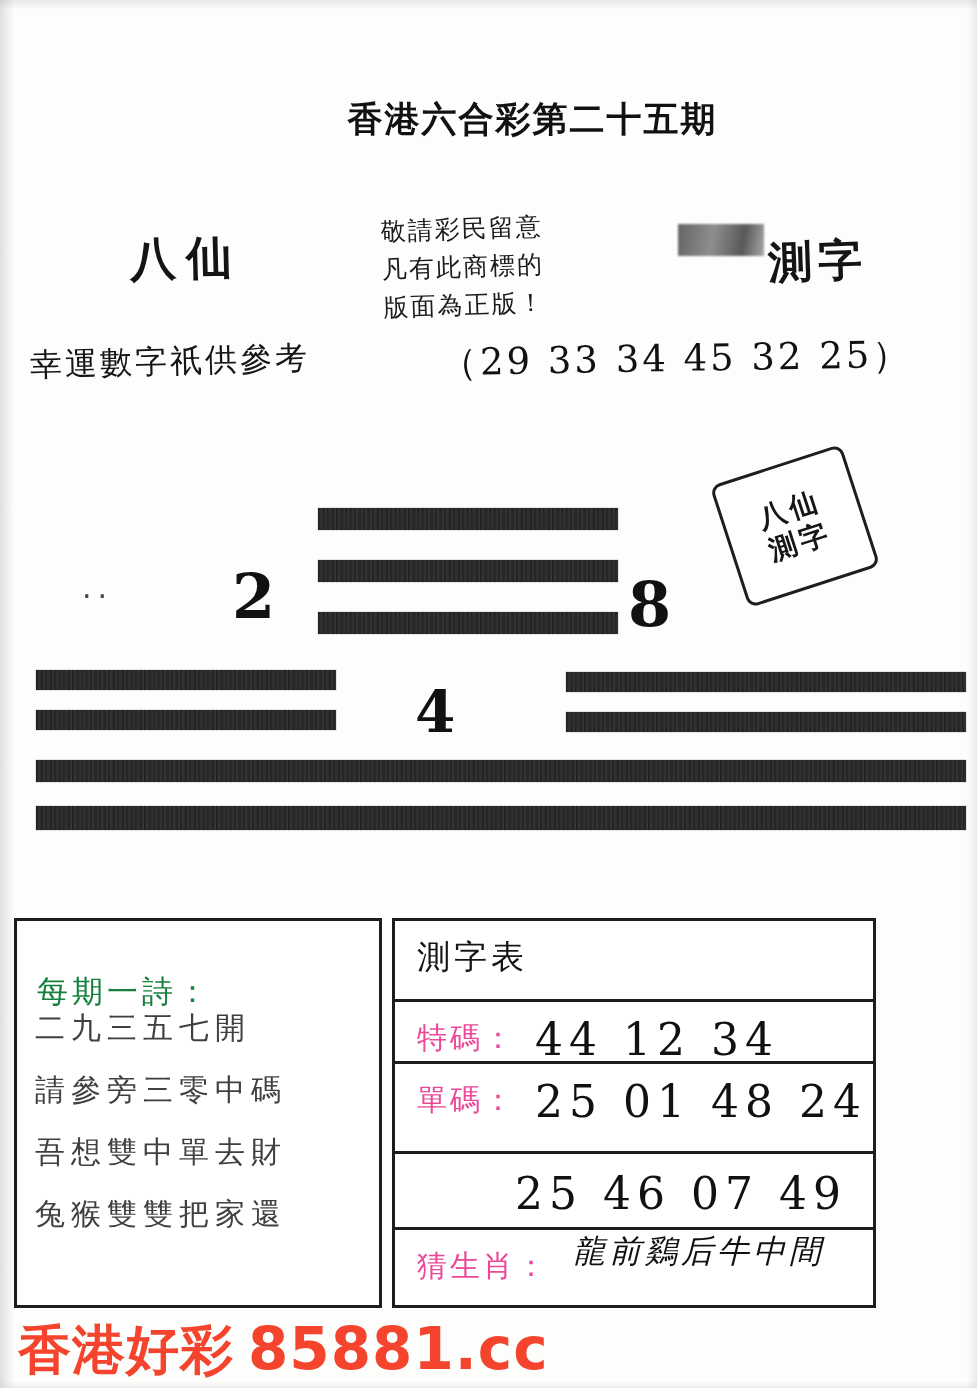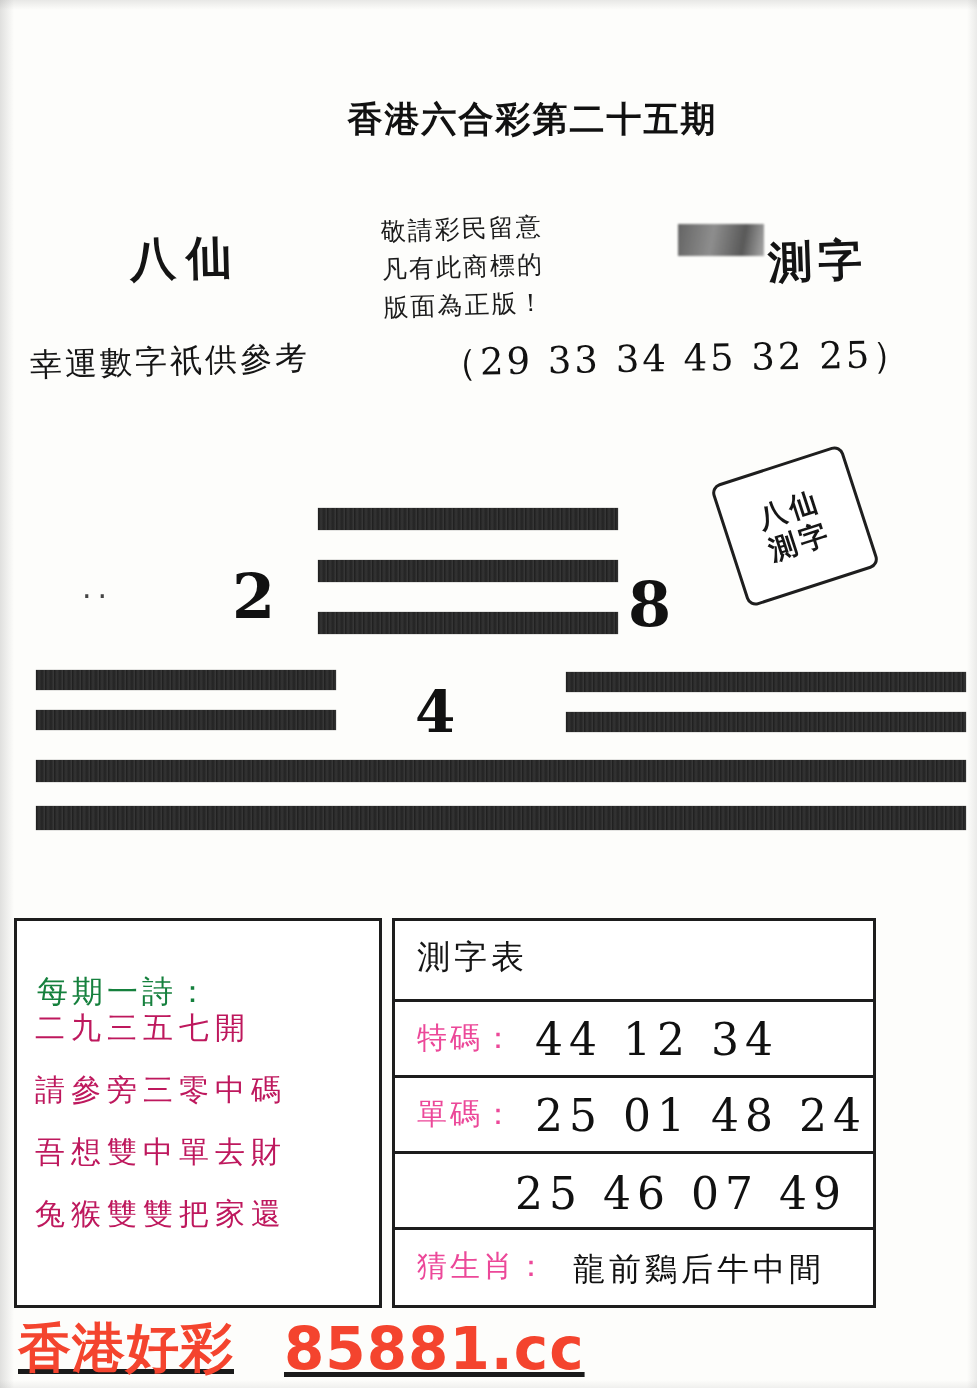--- a/index.html
+++ b/index.html
@@ -225,21 +225,21 @@
     position: absolute;
     top: 76px;
     left: 18px;
     width: 330px;
   }
   .poem-line {
     font-family: "DejaVu Serif", serif;
     font-size: 30px;
     letter-spacing: 6px;
     line-height: 62px;
-    color: #be185d;
+    color: #404040;
     white-space: nowrap;
   }
 
   .table-panel {
     top: 918px;
     left: 392px;
     width: 484px;
     height: 390px;
   }
   .tbl-title {
@@ -253,21 +253,21 @@
   }
   .tbl-row {
     position: absolute;
     left: 0;
     width: 100%;
     box-sizing: border-box;
     border-top: 3px solid #1d1d1d;
     height: 76px;
   }
   .tbl-row.r1 { top: 78px; }
-  .tbl-row.r2 { top: 154px; padding-left: 8px; }
+  .tbl-row.r2 { top: 140px; padding-left: 8px; }
   .tbl-row.r3 { top: 230px; }
   .tbl-row.r4 { top: 306px; height: 81px; }
 
   .cell-label {
     position: absolute;
     top: 16px;
     left: 22px;
     font-family: "DejaVu Serif", serif;
     font-size: 30px;
     letter-spacing: 3px;
@@ -283,34 +283,34 @@
     letter-spacing: 6px;
     color: #111;
     white-space: nowrap;
   }
   .cell-values.center {
     left: 120px;
     top: 14px;
   }
   .cell-values.zodiac {
     left: 178px;
-    top: 18px;
+    top: 0;
     font-size: 32px;
     letter-spacing: 4px;
+    font-style: italic;
   }
 
   
   .footer {
     position: absolute;
     bottom: 10px;
     left: 18px;
     display: flex;
-    align-items: flex-start;
-    gap: 50px;
-    text-decoration: underline;
+    align-items: flex-end;
+    gap: 14px;
   }
   .footer-cn {
     font-family: "DejaVu Sans", sans-serif;
     font-size: 53px;
     font-weight: 700;
     color: #f4442e;
     letter-spacing: 1px;
     line-height: 56px;
   }
   .footer-url {

